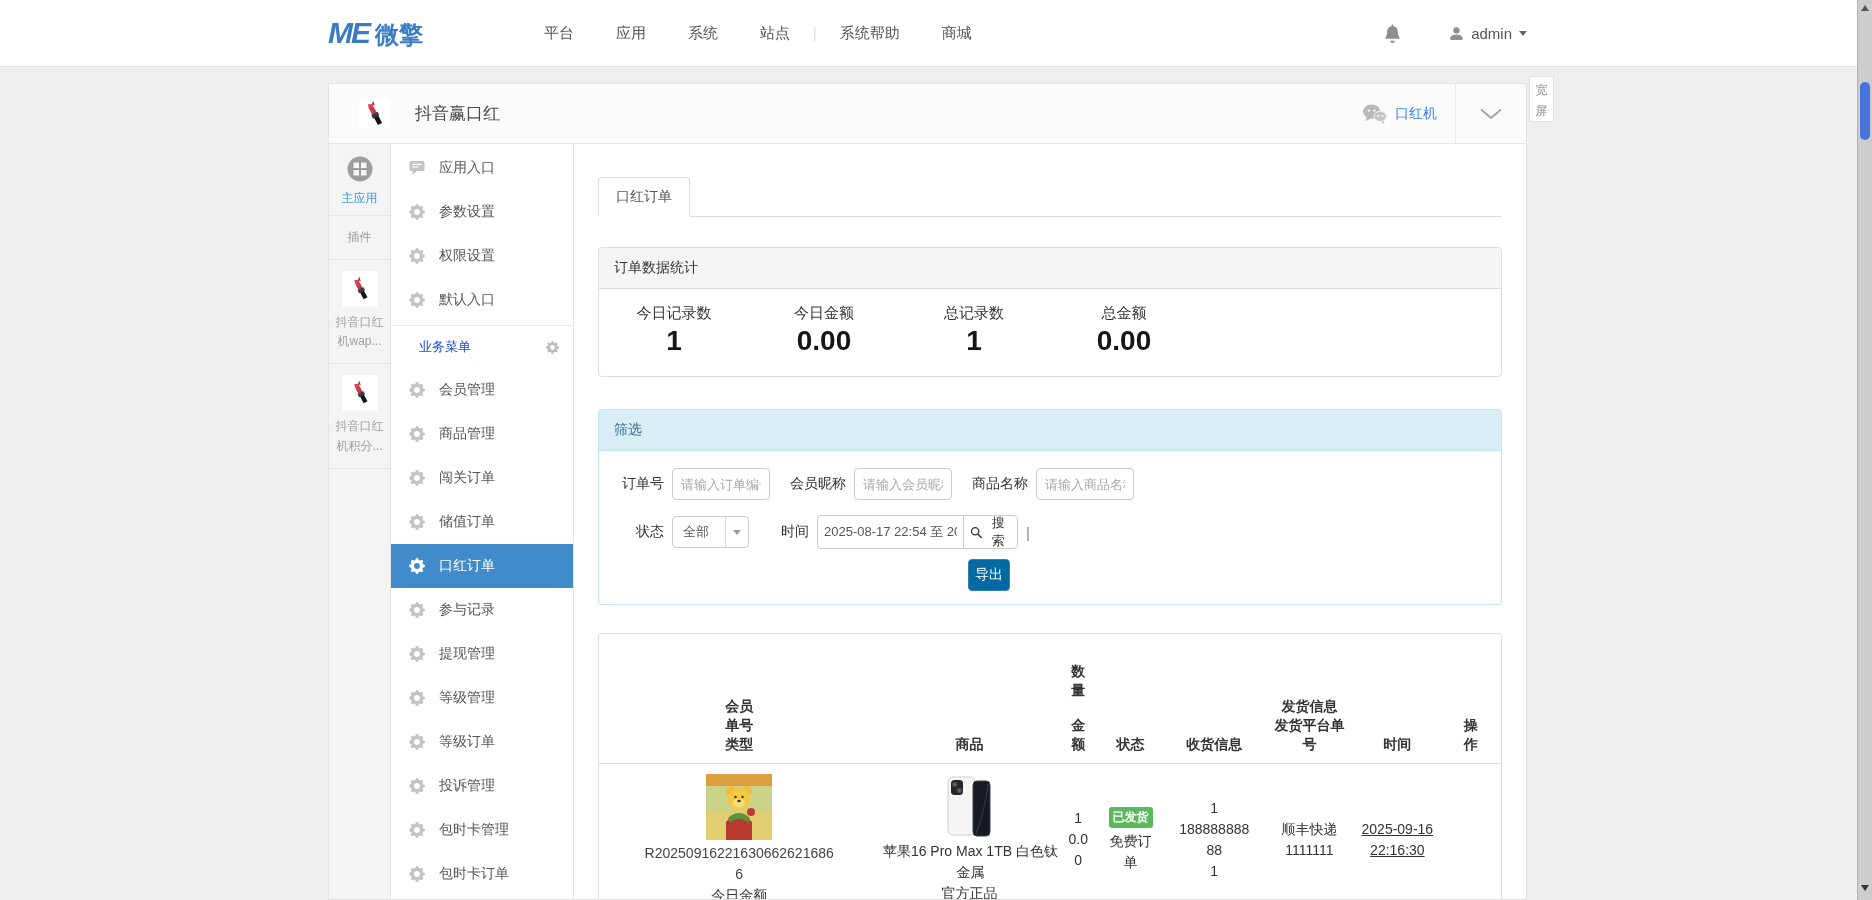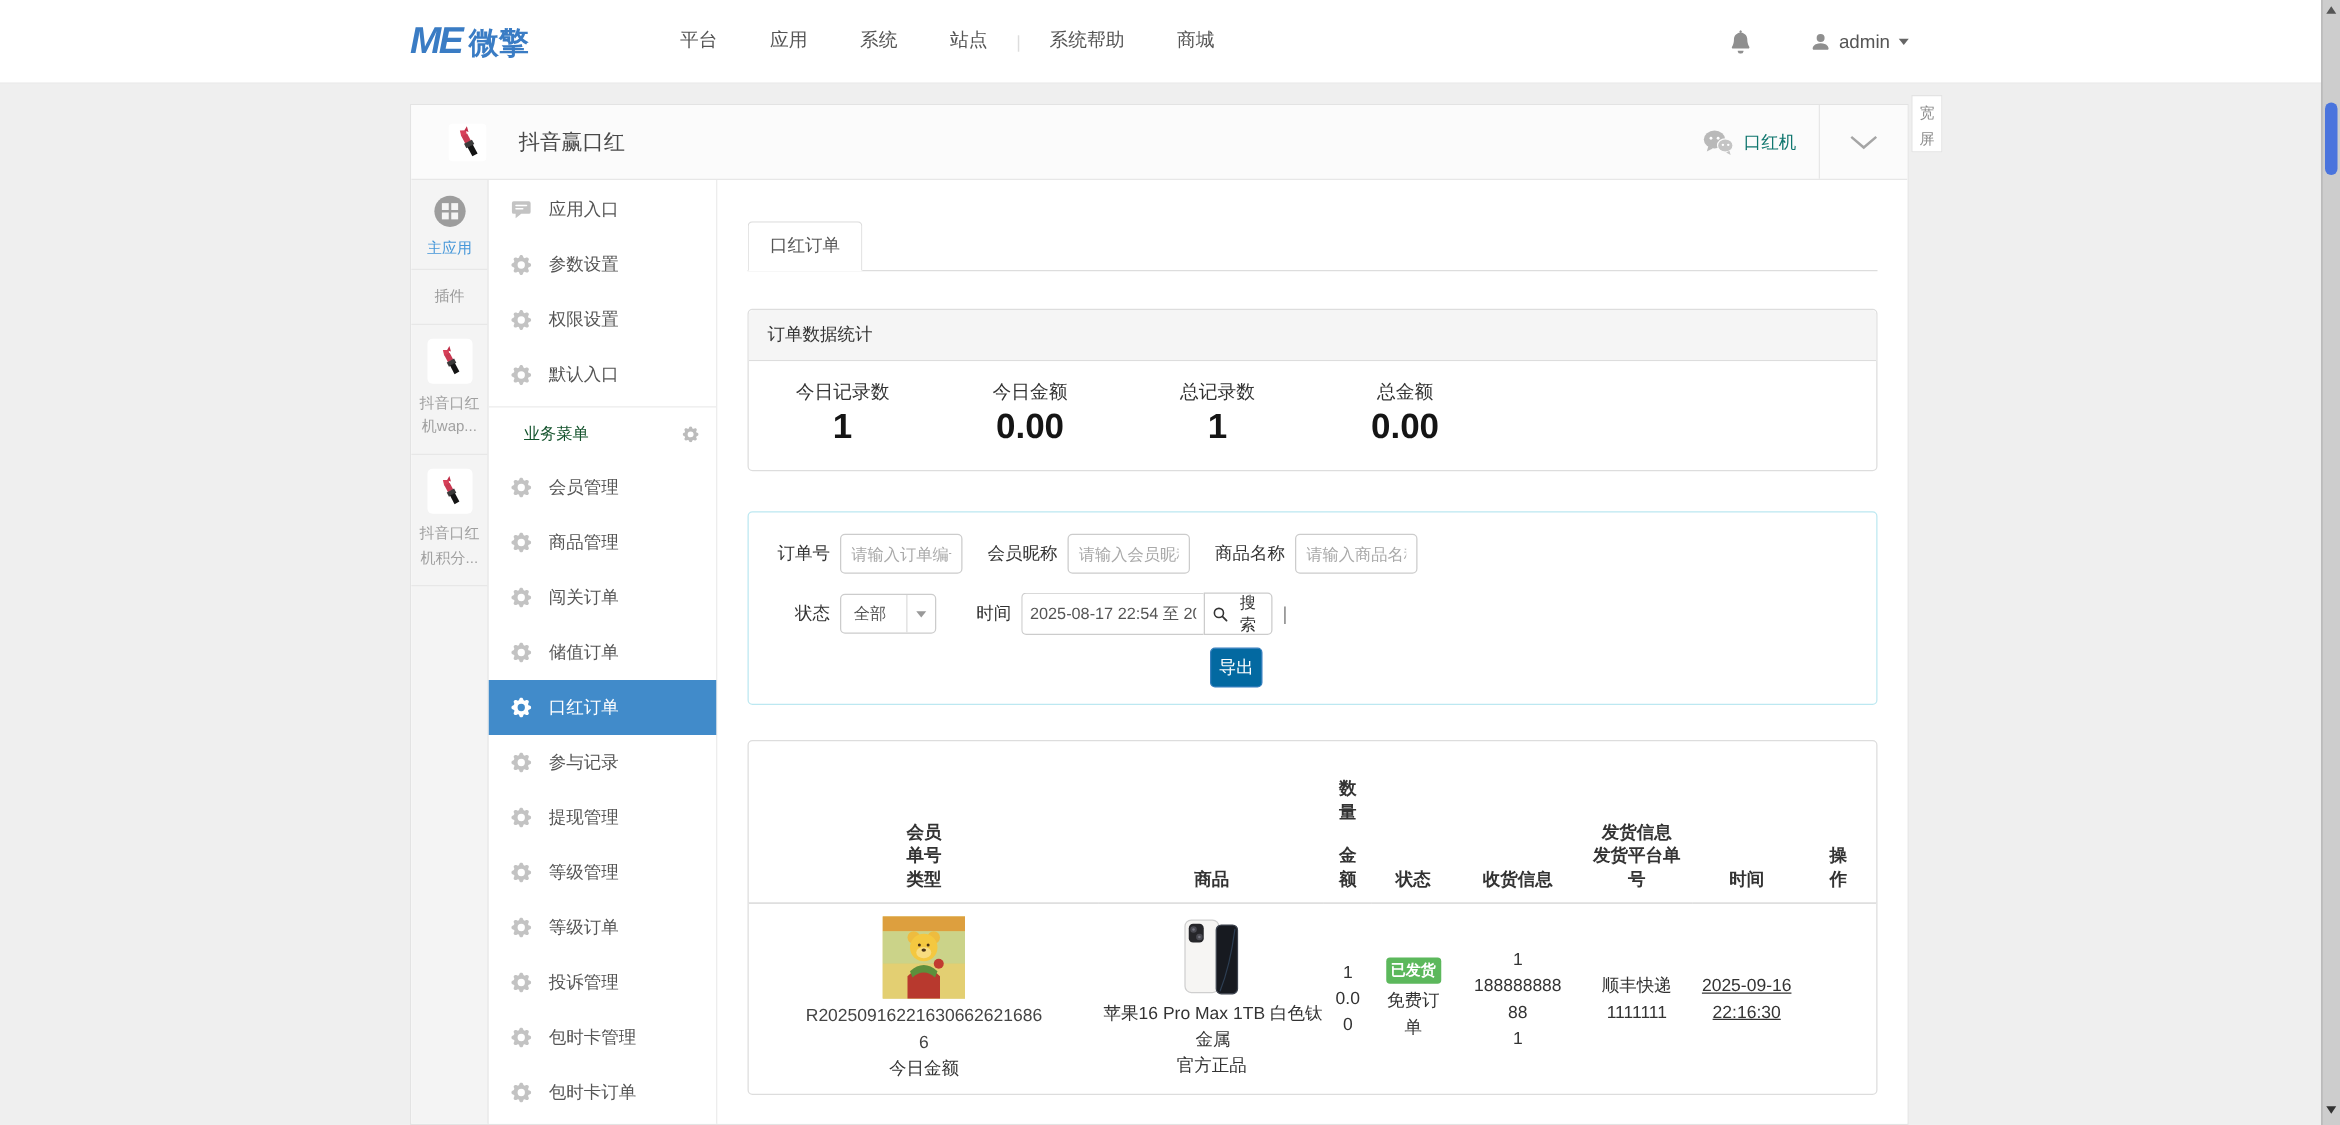--- a/index.html
+++ b/index.html
@@ -22,21 +22,21 @@
   .bell-btn{margin-right:46px;cursor:pointer;display:flex;align-items:center;}
   .user-btn{display:flex;align-items:center;cursor:pointer;color:#555;font-size:15px;}
   .user-btn svg{margin-right:6px;}
   .caret{display:inline-block;width:0;height:0;border-left:4px solid transparent;border-right:4px solid transparent;border-top:5px solid #666;margin-left:7px;}
   
   .card{position:absolute;left:328px;top:83px;width:1199px;height:817px;background:#fff;border:1px solid #e3e3e3;box-sizing:border-box;overflow:hidden;}
   .card-header{height:60px;background:#fbfbfb;border-bottom:1px solid #e7e7e7;display:flex;align-items:center;padding:0 0 0 30px;box-sizing:border-box;}
   .app-icon{width:30px;height:30px;background:#fff;border-radius:3px;display:flex;align-items:center;justify-content:center;}
   .card-title{font-size:17px;color:#494949;margin-left:26px;}
   .header-right{margin-left:auto;display:flex;align-items:center;height:100%;}
-  .channel{display:flex;align-items:center;color:#0f766e;font-size:14px;cursor:pointer;}
+  .channel{display:flex;align-items:center;color:#3b82f6;font-size:14px;cursor:pointer;}
   .channel span{margin-left:8px;}
   .vdiv{width:1px;height:59px;background:#e7e7e7;margin-left:18px;}
   .collapse-btn{width:70px;display:flex;align-items:center;justify-content:center;cursor:pointer;height:100%;}
   .widescreen-tab{position:absolute;left:1529px;top:76px;width:25px;height:46px;background:#fff;border:1px solid #e3e3e3;box-sizing:border-box;font-size:12px;color:#8a8a8a;text-align:center;line-height:1.75;padding-top:3px;word-break:break-all;cursor:pointer;}
   .card-body{display:flex;height:757px;}
   
   .rail{width:62px;background:#f4f4f4;border-right:1px solid #e3e3e3;box-sizing:border-box;flex-shrink:0;}
   .rail-main{padding:12px 0 8px;text-align:center;border-bottom:1px solid #e7e7e7;cursor:pointer;}
   .rail-main-label{display:block;font-size:12px;color:#4697d9;margin-top:5px;}
   .rail-plugins-label{padding:13px 0;text-align:center;font-size:12px;color:#9a9a9a;border-bottom:1px solid #e7e7e7;}
@@ -44,21 +44,21 @@
   .plugin-tile{width:36px;height:36px;background:#fff;border-radius:4px;margin:0 auto;display:flex;align-items:center;justify-content:center;}
   .plugin-name{display:block;font-size:12px;color:#a0a0a0;margin-top:6px;line-height:1.6;word-break:break-all;}
   
   .menu{width:183px;background:#fff;border-right:1px solid #e7e7e7;box-sizing:border-box;flex-shrink:0;padding-top:2px;}
   .m-item{height:44px;display:flex;align-items:center;padding-left:18px;color:#555;font-size:14px;cursor:pointer;}
   .m-item svg{flex-shrink:0;fill:#c3c3c3;}
   .m-item span{margin-left:14px;}
   .m-item.active{background:#418bca;color:#fff;}
   .m-item.active svg{fill:#fff;}
   .m-sep{border-top:1px solid #ececec;margin:3px 0 0;}
-  .m-section{height:42px;display:flex;align-items:center;justify-content:space-between;padding:0 14px 0 28px;color:#14532d;font-size:13px;font-family:Liberation Serif, serif;}
+  .m-section{height:42px;display:flex;align-items:center;justify-content:space-between;padding:0 14px 0 28px;color:#1d4ed8;font-size:13px;font-family:Liberation Serif, serif;}
   .m-section svg{fill:#bcbcbc;cursor:pointer;}
   
   .content{flex:1;padding:33px 24px 0;box-sizing:border-box;background:#fff;}
   .tabs{border-bottom:1px solid #ddd;}
   .tab{display:inline-block;padding:10px 17px;background:#fff;border:1px solid #ddd;border-bottom:1px solid #fff;margin-bottom:-1px;border-radius:4px 4px 0 0;color:#555;font-size:14px;cursor:pointer;}
   .panel{border:1px solid #ddd;border-radius:4px;margin-top:30px;}
   .panel-head{background:#f5f5f5;border-bottom:1px solid #ddd;padding:11px 15px;font-size:14px;color:#333;border-radius:4px 4px 0 0;}
   .stats-body{display:flex;padding:15px 0 19px;}
   .stat{width:150px;text-align:center;}
   .stat-label{font-size:15px;color:#333;}
@@ -352,20 +352,21 @@
             <div class="stat-value">1</div>
           </div>
           <div class="stat">
             <div class="stat-label">总金额</div>
             <div class="stat-value">0.00</div>
           </div>
         </div>
       </div>
 
       <div class="panel info">
+        <div class="panel-head">筛选</div>
         <div class="filter-body">
           <div class="f-row">
             <div class="f-group">
               <span class="f-label">订单号</span>
               <input class="f-input" type="text" placeholder="请输入订单编号" style="">
             </div>
             <div class="f-group">
               <span class="f-label wide">会员昵称</span>
               <input class="f-input" type="text" placeholder="请输入会员昵称" style="">
             </div>

